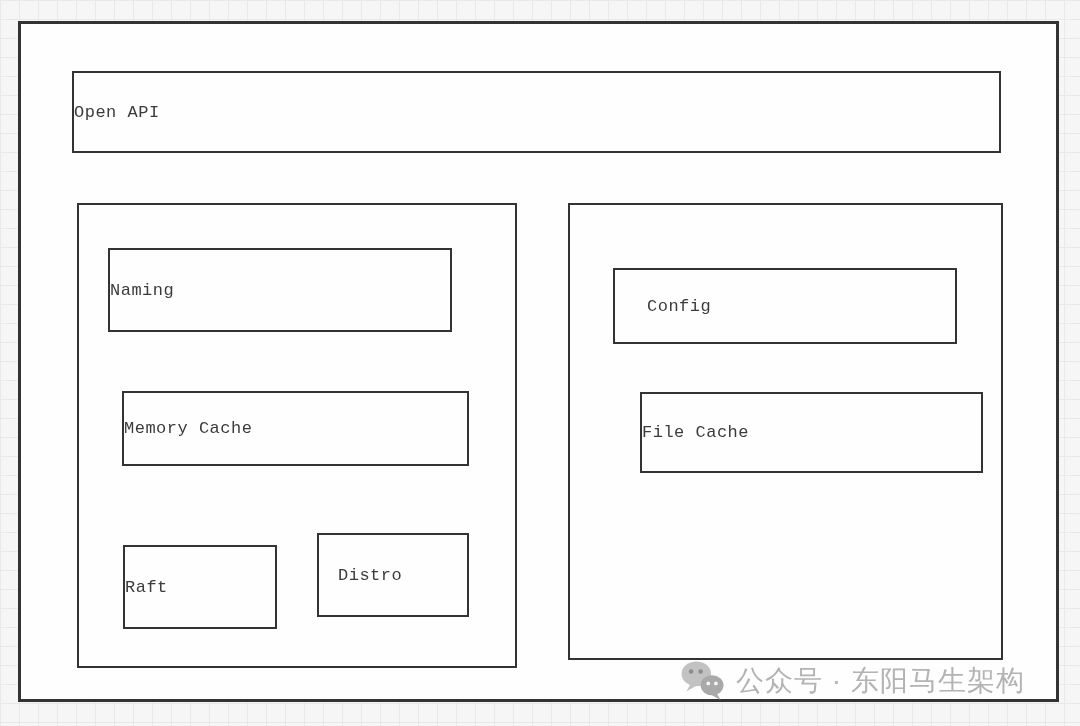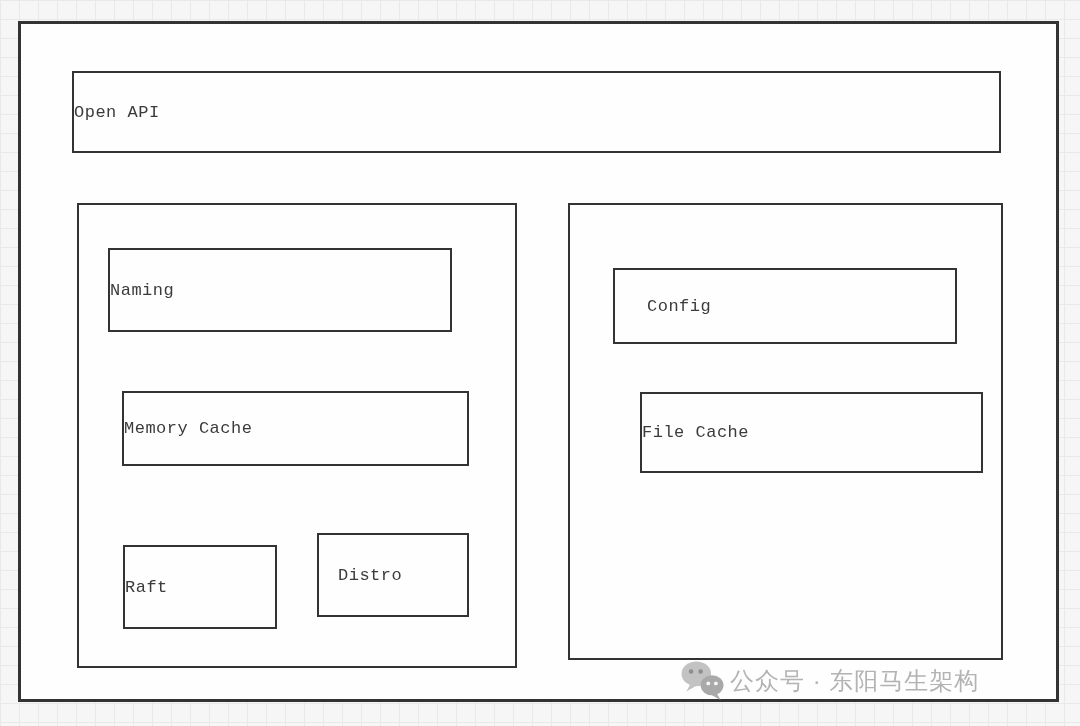--- a/index.html
+++ b/index.html
@@ -54,23 +54,23 @@
   #naming{left:108px;top:248px;width:344px;height:84px;}
   #memory-cache{left:122px;top:391px;width:347px;height:75px;}
   #raft{left:123px;top:533px;width:154px;height:84px;margin-top:12px;}
   #distro{left:317px;top:533px;width:152px;height:84px;padding-left:19px;}
   #config{left:613px;top:268px;width:344px;height:76px;padding-left:32px;}
   #file-cache{left:612px;top:392px;width:343px;height:81px;margin-left:28px;}
   #db{left:613px;top:535px;width:342px;height:83px;}
   #watermark{
     position:absolute;
     left:680px;top:657px;height:48px;
-    display:flex;align-items:center;gap:4px;
+    display:flex;align-items:center;gap:10px;
     color:var(--watermark);
-    font-size:24px;letter-spacing:1px;
+    font-size:28px;letter-spacing:1px;
     z-index:5;white-space:nowrap;
     font-family:"Liberation Sans","DejaVu Sans",sans-serif;
   }
   #watermark svg{display:block;}
 </style>
 </head>
 <body>
 
 <div id="canvas">
 

